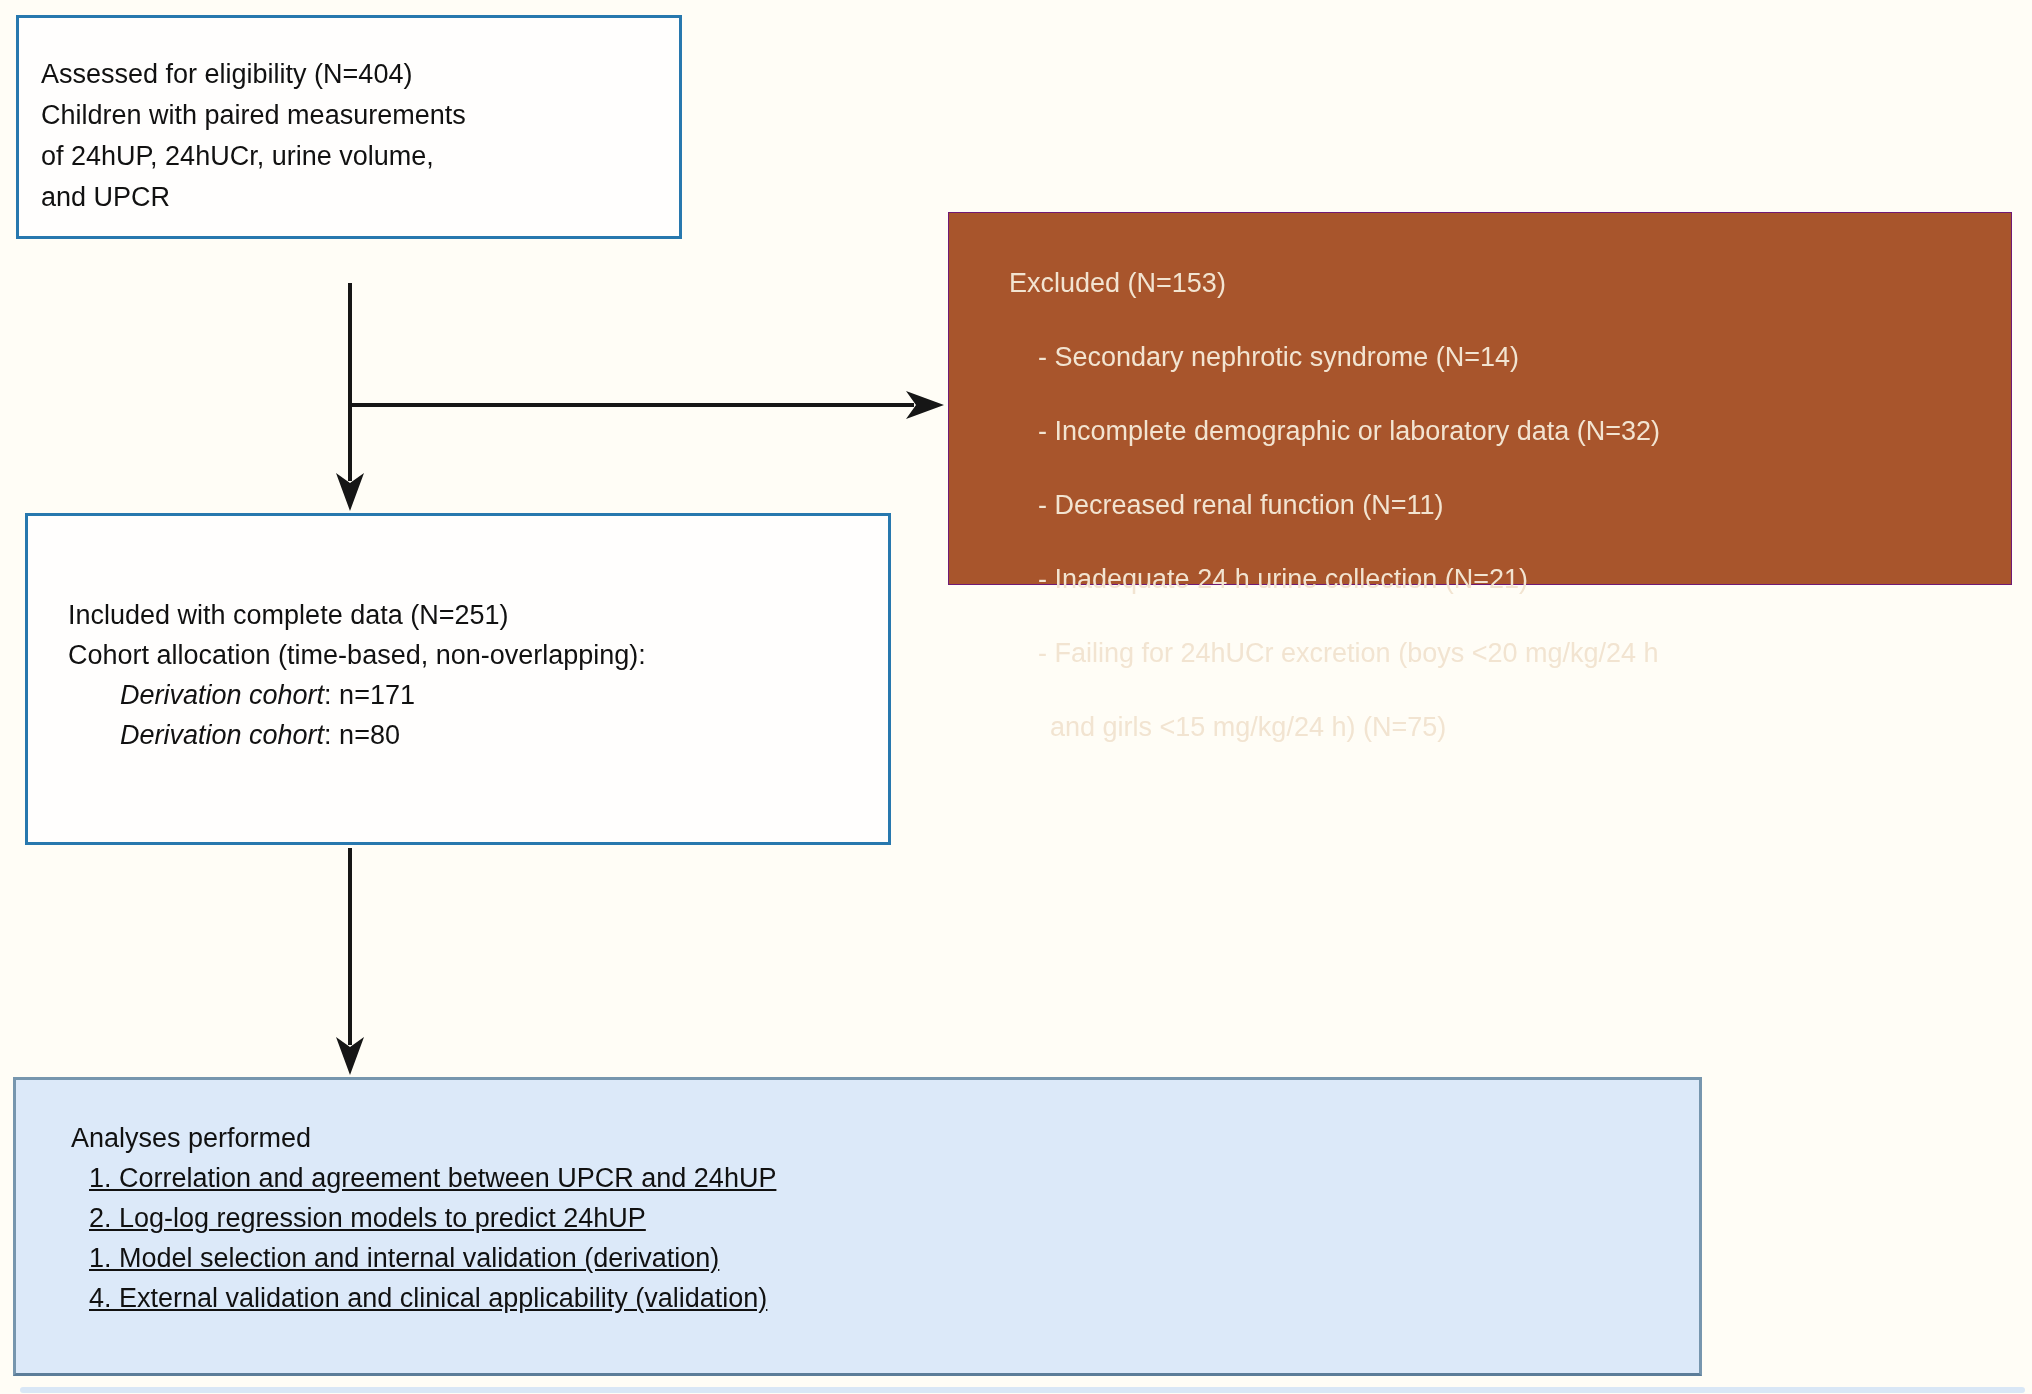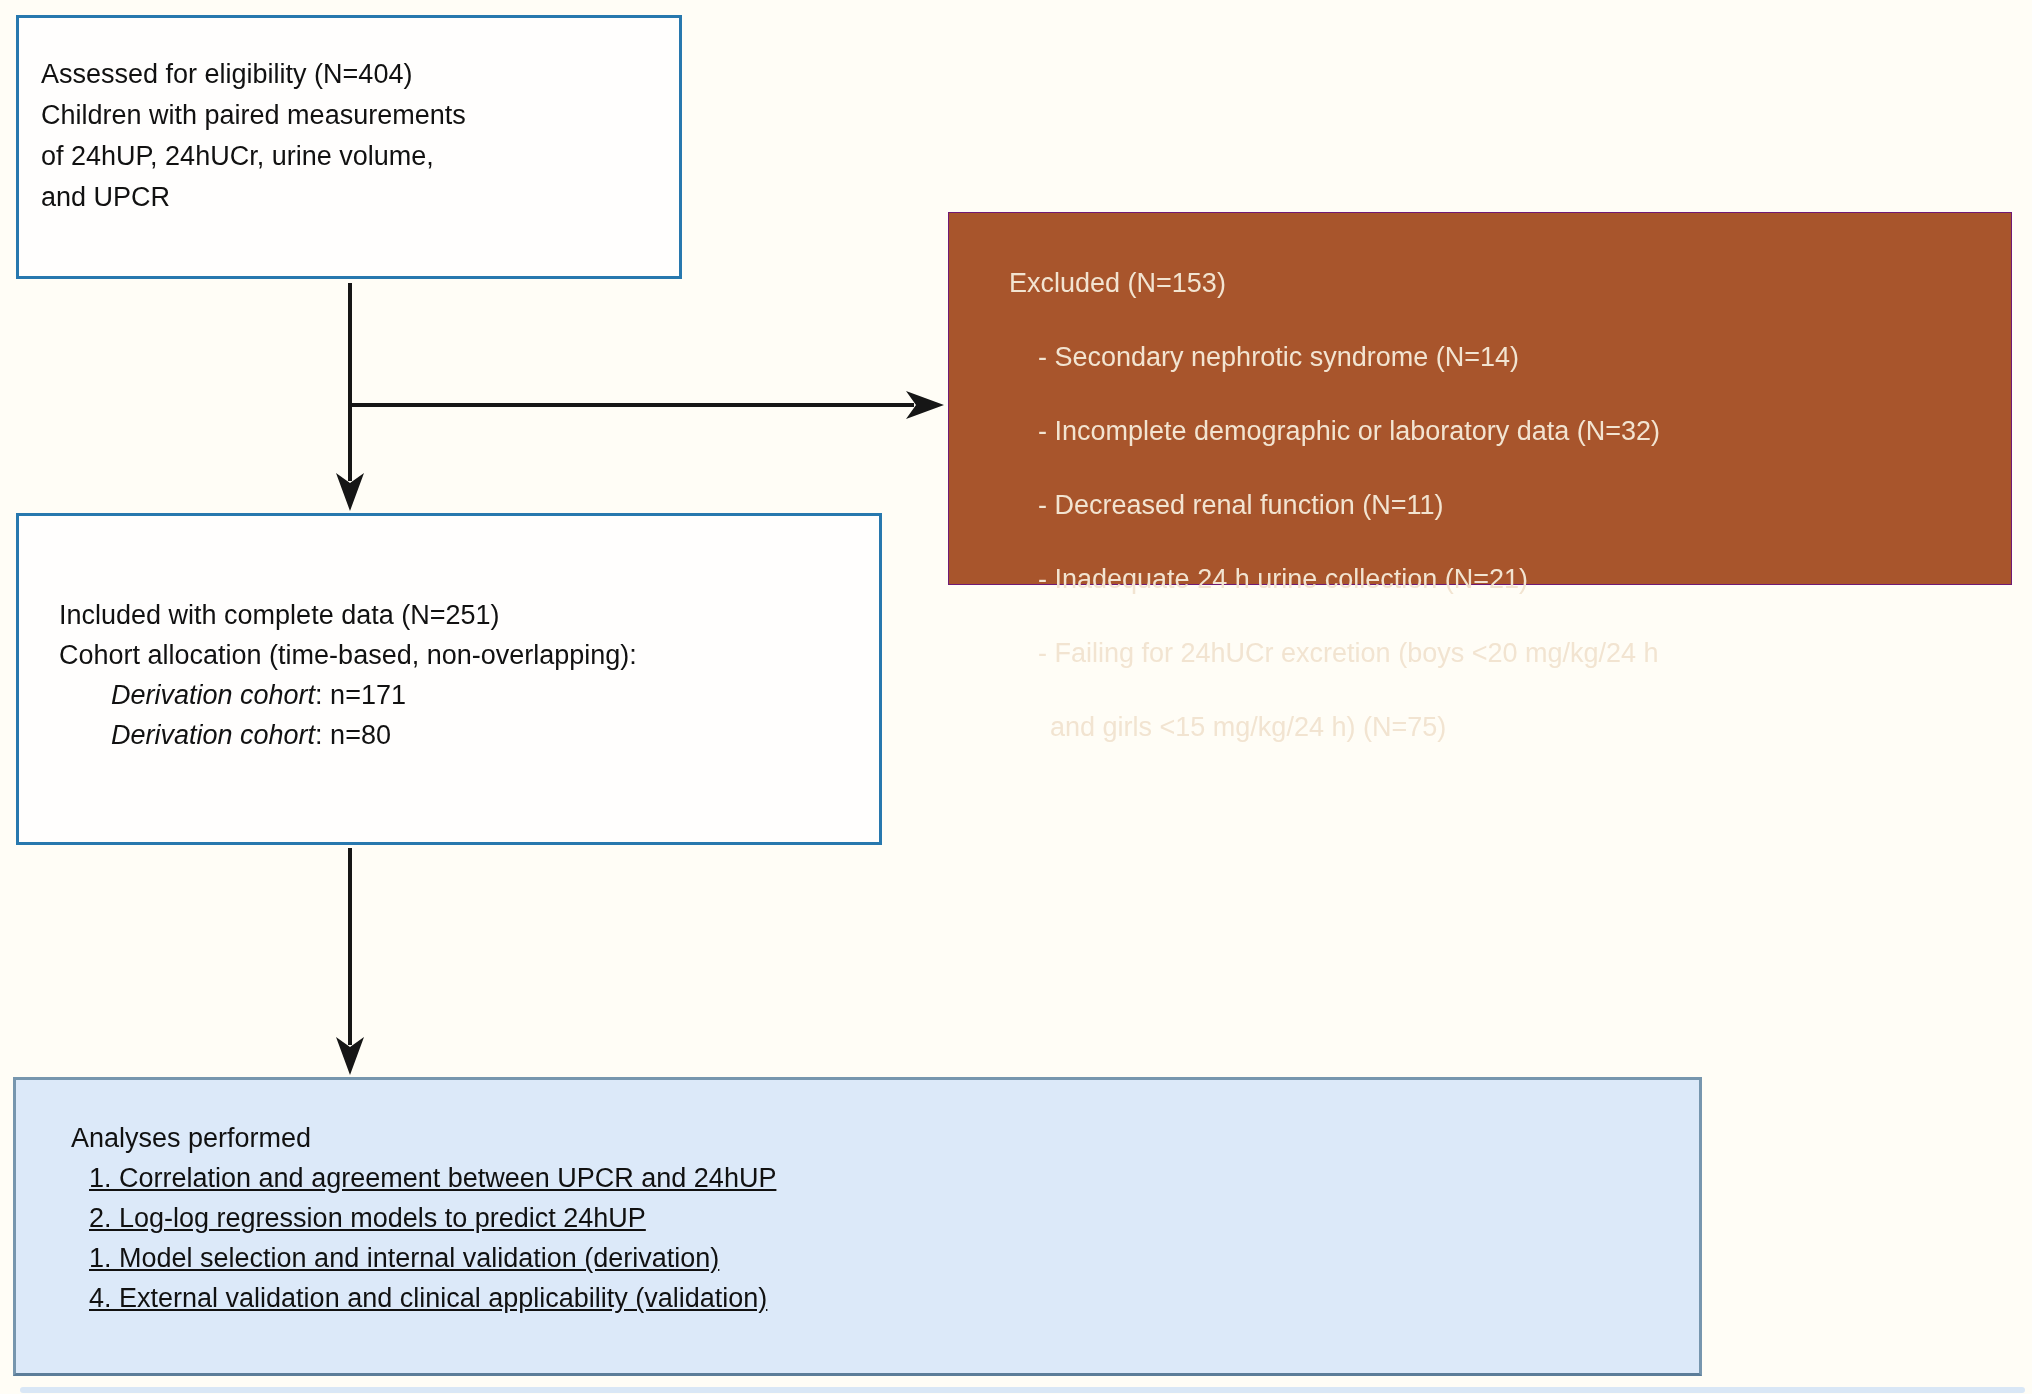--- a/index.html
+++ b/index.html
@@ -16,39 +16,39 @@
   .arrows{
     position:absolute;left:0;top:0;width:2032px;height:1394px;
     pointer-events:none;
   }
   .box{
     position:absolute;
     box-sizing:border-box;
     font-size:27px;
   }
   .box-eligibility{
-    left:16px;top:15px;width:666px;height:264px;
+    left:16px;top:15px;width:666px;height:224px;
     background:#fffefd;
     border:3px solid #2878ae;
     padding:36px 18px 0 22px;
     line-height:41px;
     color:#111111;
   }
   .box-excluded{
     left:948px;top:212px;width:1064px;height:373px;
     background:#a8552c;
     border:1px solid #701a75;
     padding:49px 30px 0 60px;
     line-height:42px;
     color:#f2e4d1;
   }
   .box-excluded .ex-item{margin-left:29px;margin-top:32px;}
   .box-excluded .ex-wrap{margin-left:41px;}
   .box-included{
-    left:16px;top:513px;width:866px;height:332px;
+    left:25px;top:513px;width:866px;height:332px;
     background:#fffefd;
     border:3px solid #2878ae;
     padding:79px 18px 0 40px;
     line-height:40px;
     color:#111111;
   }
   .box-included .cohort{margin-left:52px;}
   .box-included .cohort em{}
   .box-analyses{
     left:13px;top:1077px;width:1689px;height:299px;

